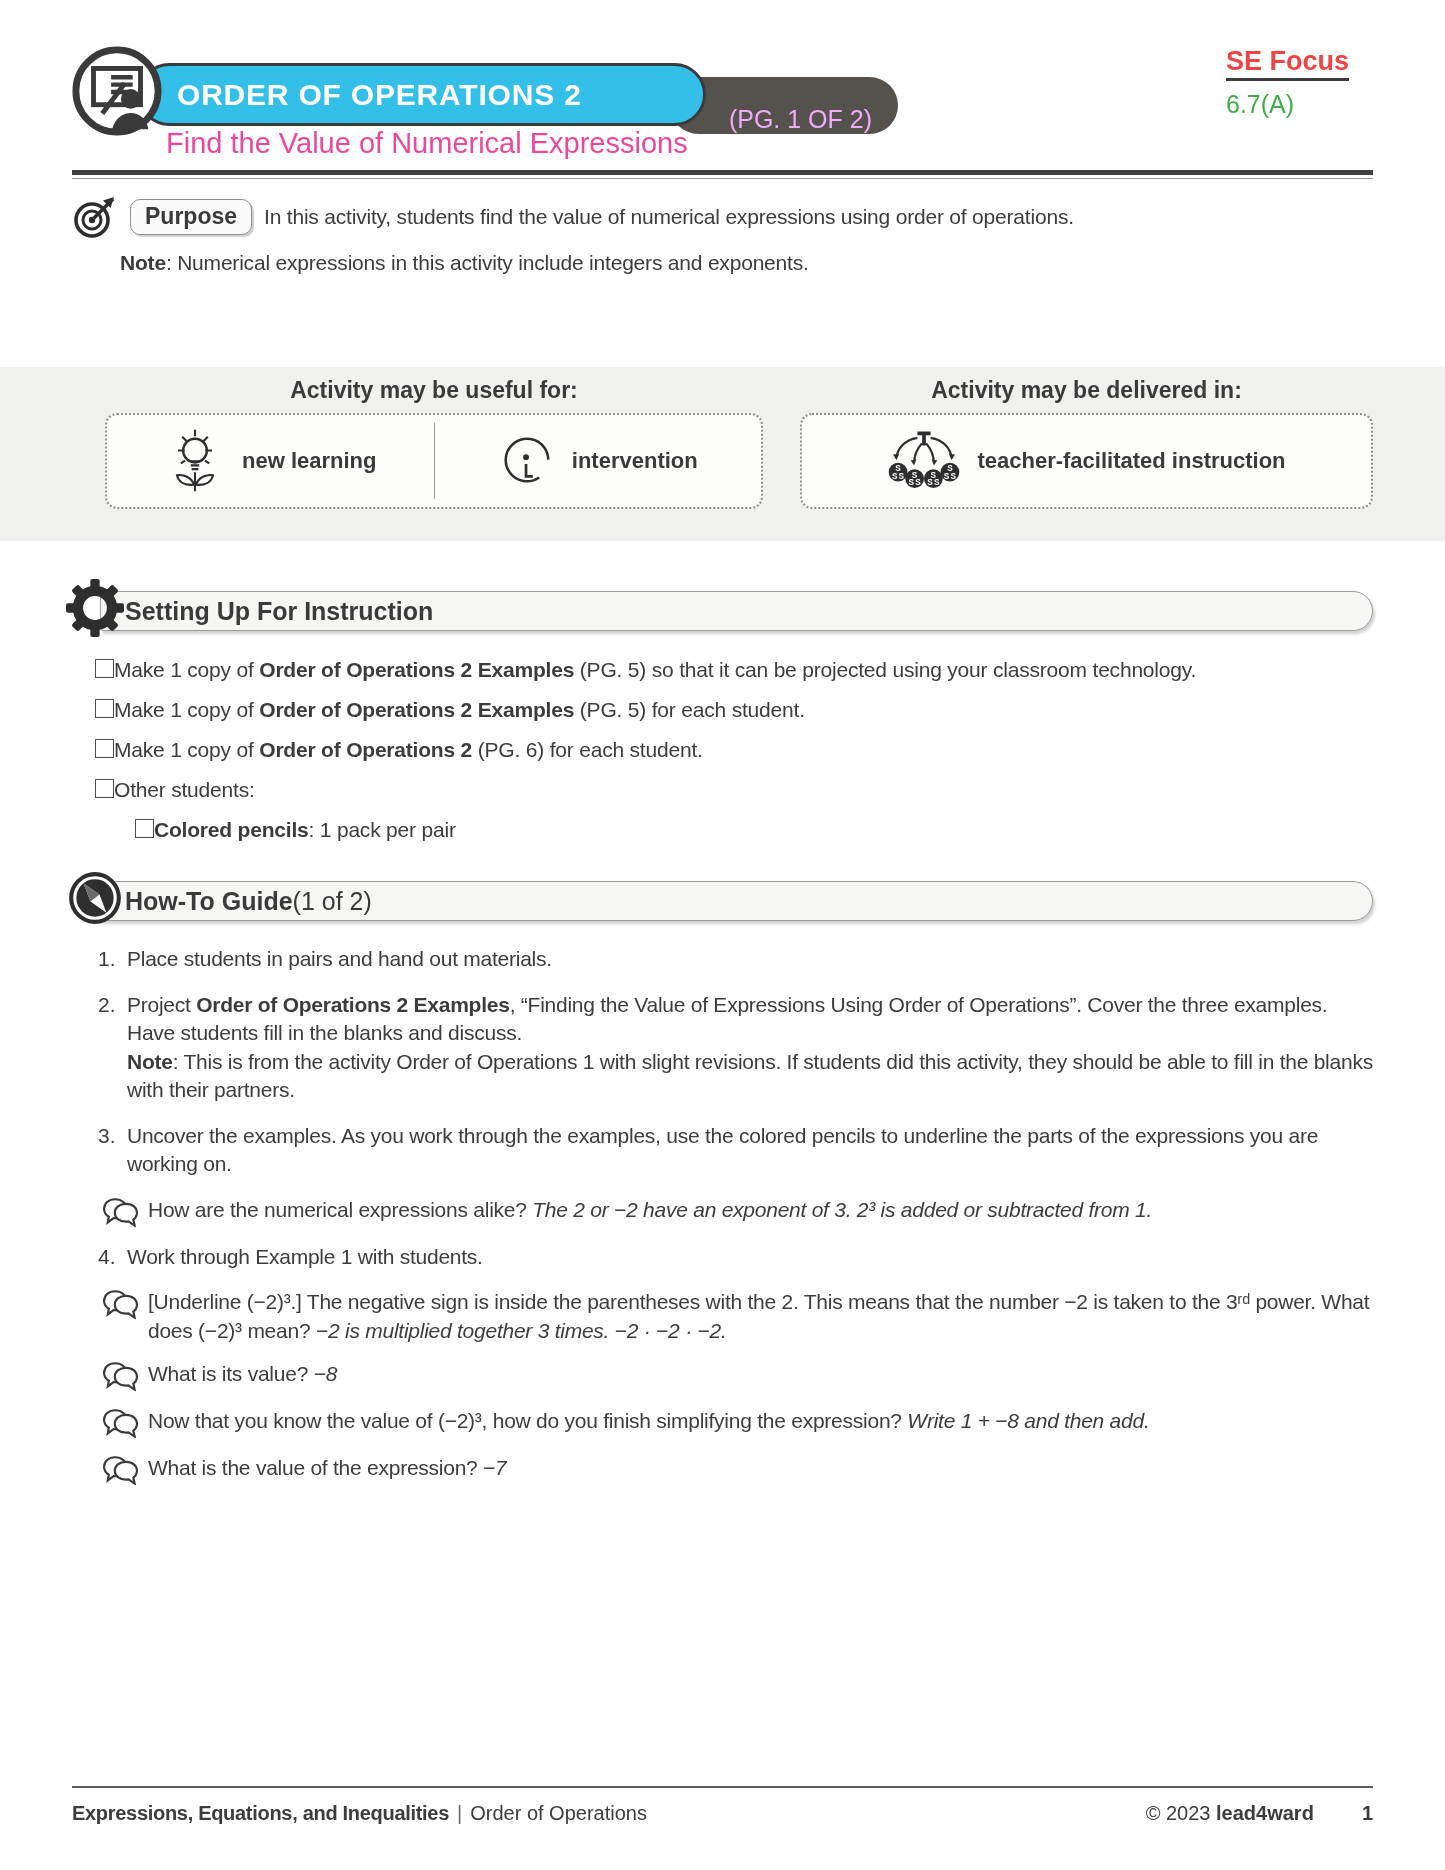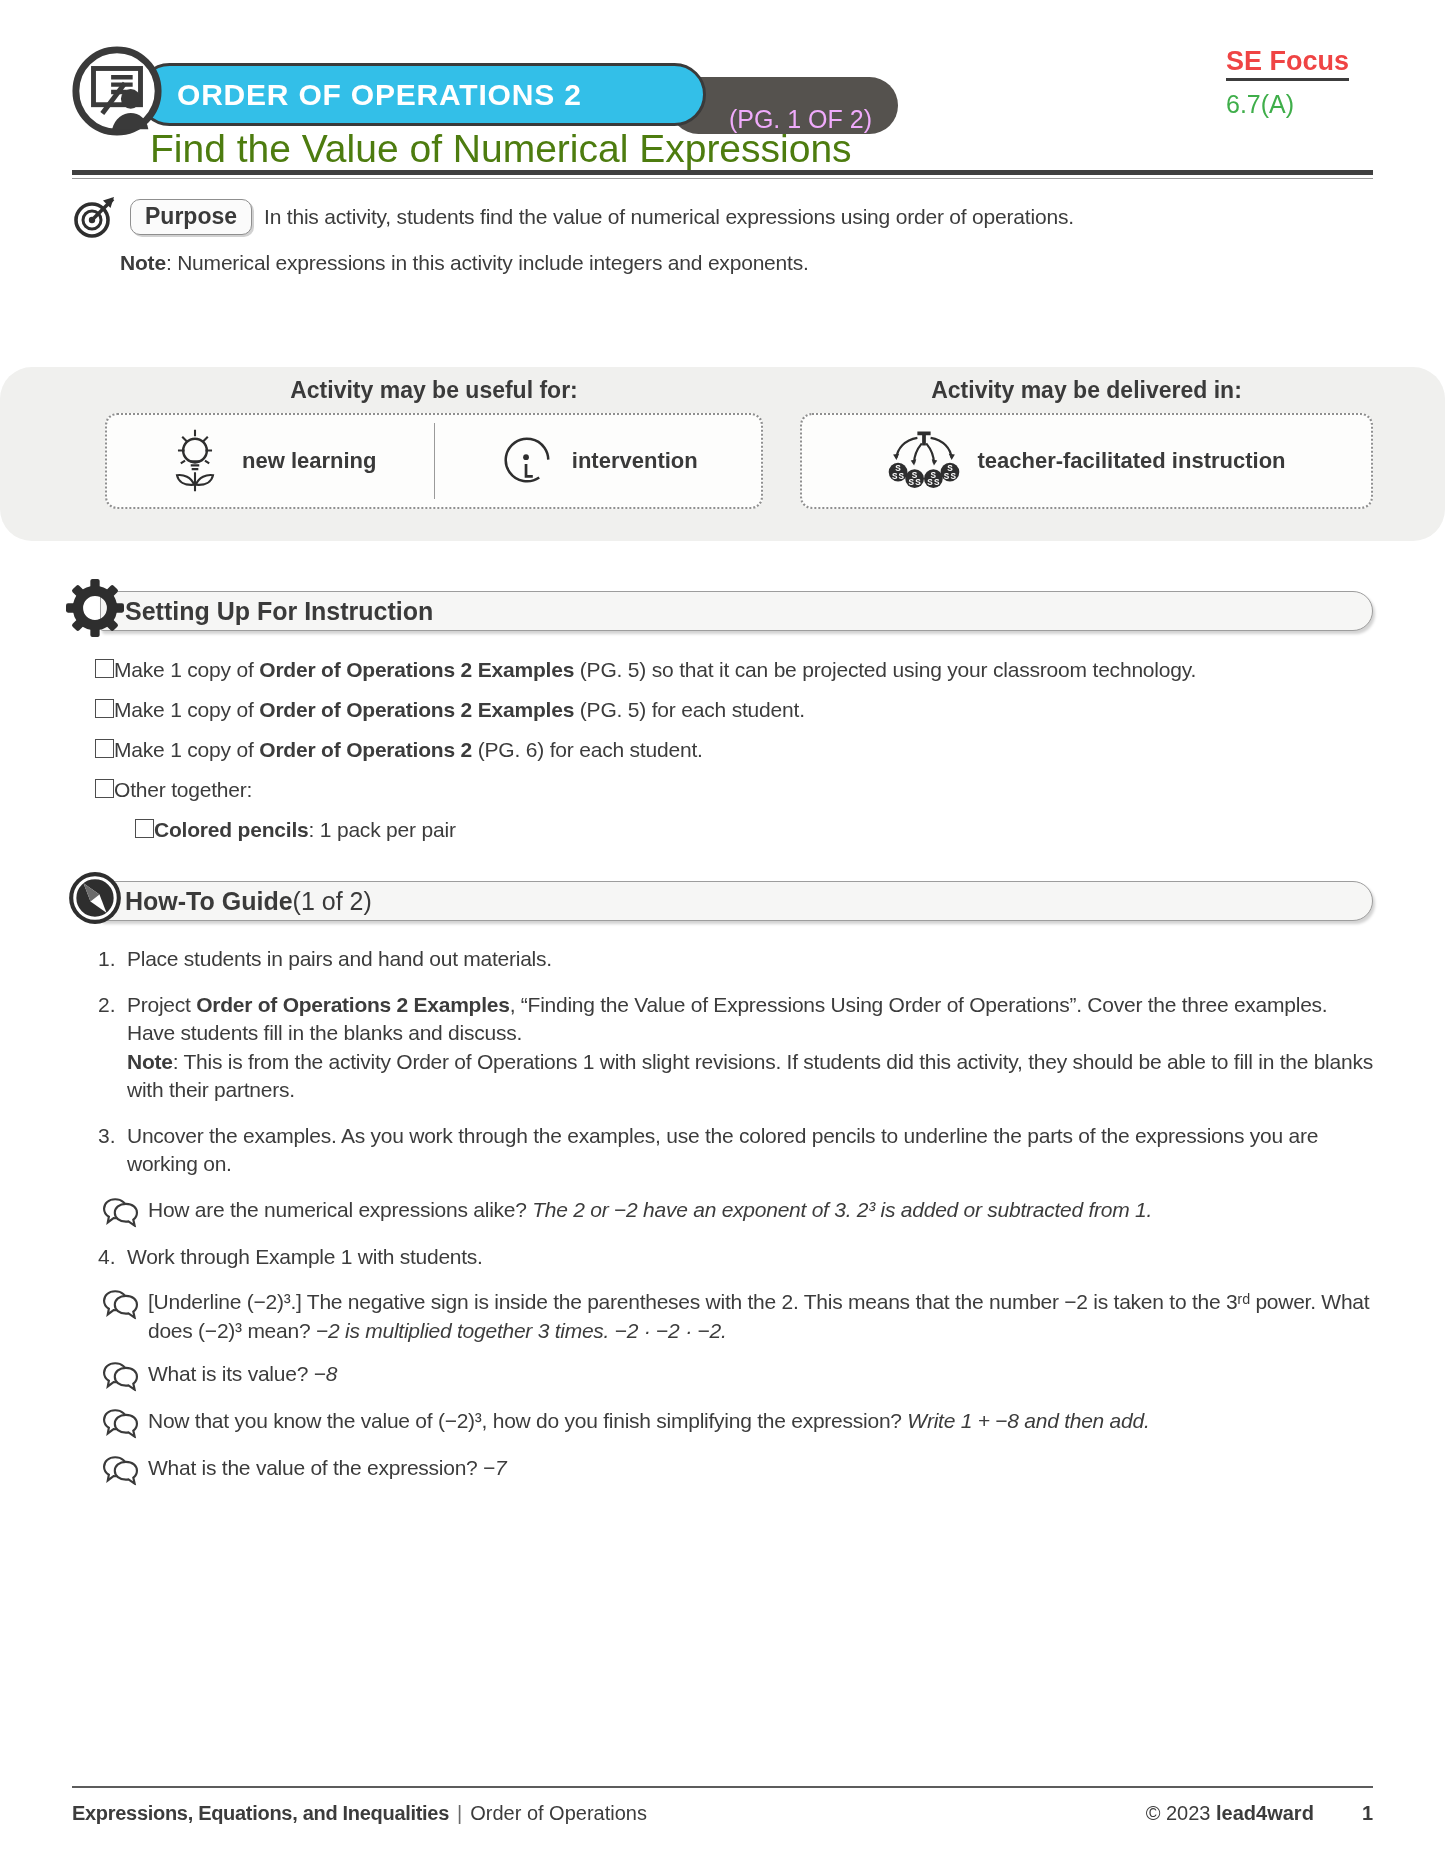--- a/index.html
+++ b/index.html
@@ -19,39 +19,39 @@
   .banner-text { color:#fff; font-weight:bold; font-size:30px; letter-spacing:0.8px; }
   .page-pill {
     position:absolute; left:670px; top:77px; width:228px; height:57px;
     background:#55524e; border-radius:30px; display:flex; align-items:flex-end;
     justify-content:flex-end; padding-right:26px; box-sizing:border-box;
     color:#f0abfc; font-size:25px; z-index:1;
   }
   .se-focus { position:absolute; left:1226px; top:46px; }
   .se-label { font-size:27px; font-weight:bold; color:#ef4444; border-bottom:3px solid #3c3c3c; padding-bottom:1px; display:inline-block; }
   .se-value { font-size:25px; color:#3fae4a; margin-top:9px; }
-  .subtitle { position:absolute; left:150px; top:127px; font-size:39px; color:#4d7c0f; }
+  .subtitle { position:absolute; left:166px; top:127px; font-size:29px; color:#ec4899; }
   .top-rule  { position:absolute; left:72px; top:170px; width:1301px; height:5px; background:#3f3f3f; }
   .top-rule-thin { position:absolute; left:72px; top:178px; width:1301px; height:1px; background:#9a9a9a; }
 
   
   .purpose { position:absolute; left:72px; top:194px; width:1301px; }
   .purpose-row { display:flex; align-items:center; gap:12px; }
   .purpose-icon { width:46px; height:46px; flex:none; }
   .purpose-pill {
     border:1.5px solid #8f8f8f; border-radius:10px; background:#fbfbfb;
     padding:3px 14px 4px; font-weight:bold; font-size:23px; color:#3a3a3a;
     box-shadow:2px 2px 0 rgba(0,0,0,0.18); flex:none;
   }
   .purpose-text { font-size:21px; letter-spacing:-0.2px; }
   .purpose-note { margin-top:11px; margin-left:48px; font-size:21px; letter-spacing:-0.2px; }
   b { font-weight:bold; }
 
   
-  .band { position:absolute; left:0; top:367px; width:1445px; height:174px; background:#f0f0ee;border-radius:32px; }
+  .band { position:absolute; left:0; top:367px; width:1445px; height:174px; background:#f0f0ee; }
   .band-col { position:absolute; top:10px; }
   .band-col.left  { left:105px; width:658px; }
   .band-col.right { left:800px; width:573px; }
   .band-title { text-align:center; font-size:23px; font-weight:bold; color:#3a3a3a; }
   .dash-box {
     margin-top:9px; height:96px; border:2px dotted #8f8f8f; border-radius:12px;
     background:#fdfdfc; display:flex; align-items:center; box-sizing:border-box;
   }
   .dash-half { flex:1; display:flex; align-items:center; justify-content:center; gap:16px; height:100%; }
   .dash-divider { width:1px; height:76px; background:#9a9a9a; flex:none; }
@@ -283,21 +283,21 @@
       <div class="check-item">
         <span class="checkbox"></span>
         <span><span>Make 1 copy of </span><b>Order of Operations 2 Examples</b><span> (PG. 5) for each student.</span></span>
       </div>
       <div class="check-item">
         <span class="checkbox"></span>
         <span><span>Make 1 copy of </span><b>Order of Operations 2</b><span> (PG. 6) for each student.</span></span>
       </div>
       <div class="check-item">
         <span class="checkbox"></span>
-        <span><span>Other together:</span></span>
+        <span><span>Other students:</span></span>
       </div>
       <div class="check-item check-sub">
         <span class="checkbox"></span>
         <span><b>Colored pencils</b><span>: 1 pack per pair</span></span>
       </div>
     </div>
   </div>
 
   <div class="section howto">
     <span class="section-icon">

